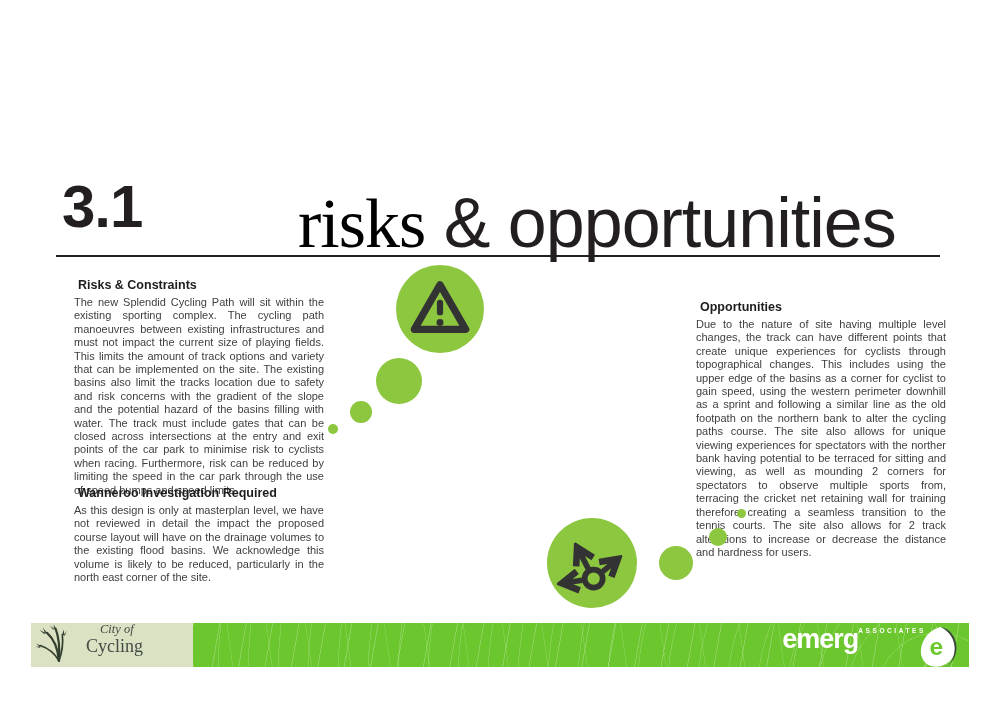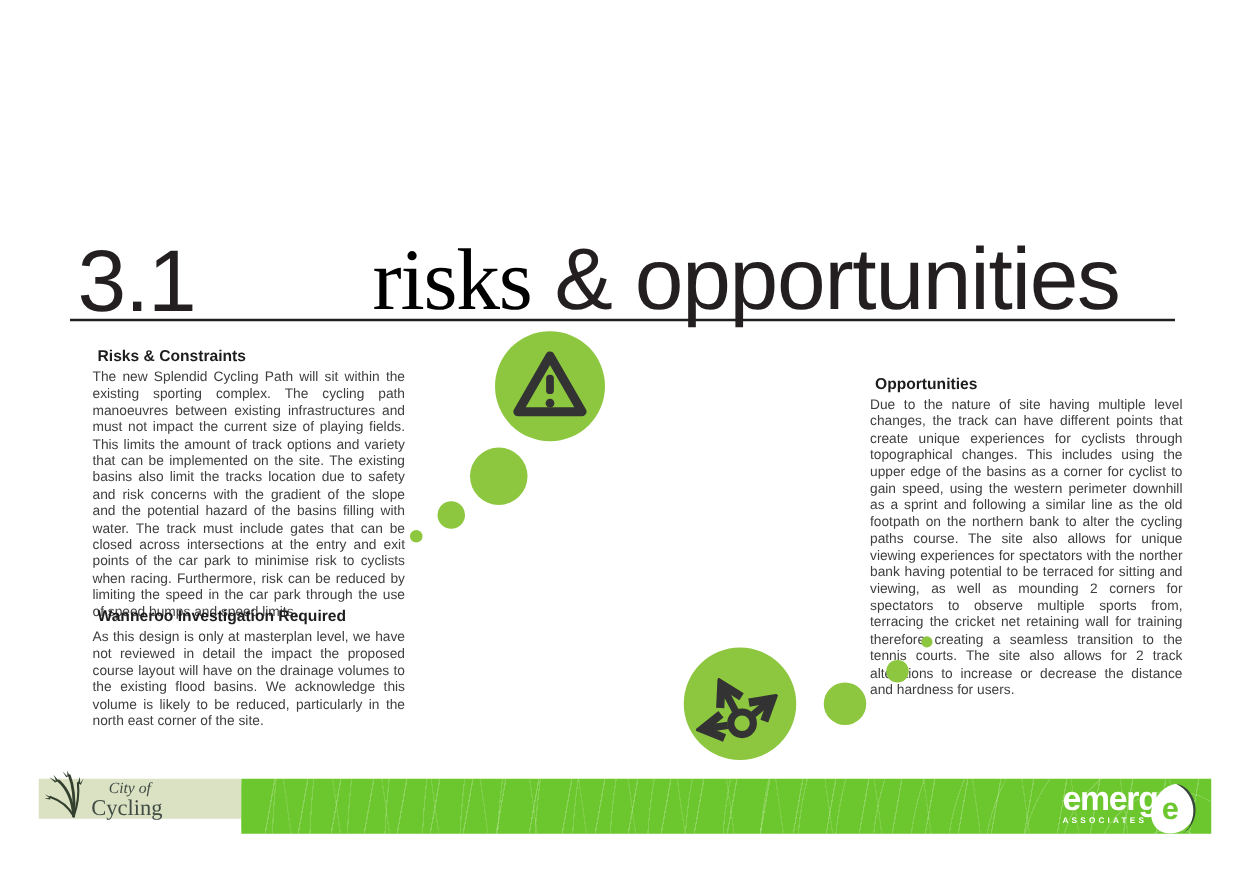--- a/index.html
+++ b/index.html
@@ -11,22 +11,22 @@
     --icon:#333333;
   }
   *{box-sizing:border-box;}
   html,body{margin:0;padding:0;background:#ffffff;}
   .page{
     position:relative;width:1001px;height:702px;background:#fff;overflow:hidden;
     font-family:"Liberation Sans","DejaVu Sans",sans-serif;color:var(--body);
   }
   
   .title-number{
-    position:absolute;left:62px;top:190px;font-size:70px;line-height:1;
-    font-weight:400;color:var(--ink);letter-spacing:-1px;
+    position:absolute;left:62px;top:177px;font-size:60px;line-height:1;
+    font-weight:700;color:var(--ink);letter-spacing:-1px;
   }
   .title-words{
     position:absolute;left:298px;top:188px;font-size:70px;line-height:1;
     color:var(--ink);white-space:nowrap;letter-spacing:-1px;
   }
   .title-words .light{font-weight:300;color:#000000;font-family:Liberation Serif, serif;}
   .title-words .rest{font-weight:400;}
   .title-underline{
     position:absolute;left:56px;top:255px;width:884px;height:2px;background:var(--ink);
   }
@@ -53,42 +53,42 @@
   .wdot2{left:350px;top:401px;width:22px;height:22px;}
   .wdot3{left:328px;top:424px;width:10px;height:10px;}
   .odot1{left:659px;top:546px;width:34px;height:34px;}
   .odot2{left:709px;top:528px;width:18px;height:18px;}
   .odot3{left:737px;top:509px;width:9px;height:9px;}
   
   .footer{
     position:absolute;left:31px;top:623px;width:938px;height:44px;display:flex;
   }
   .wanneroo-box{
-    width:162px;height:32px;background:var(--pale);display:flex;align-items:flex-end;
-    padding-left:5px;gap:3px;flex:none;
+    width:162px;height:44px;background:var(--pale);display:flex;align-items:flex-start;
+    padding-left:5px;gap:16px;flex:none;
   }
   .wanneroo-text{color:#414C45;line-height:1;}
   .wanneroo-line1{
     font-family:"Liberation Serif","DejaVu Serif",serif;font-style:italic;
     font-size:12.5px;margin:0 0 1px 14px;
   }
   .wanneroo-line2{
     font-family:"Liberation Serif","DejaVu Serif",serif;font-size:18px;margin:0;
   }
   .band{
     position:relative;flex:1;height:44px;background-color:var(--band);
     background-image:
       repeating-linear-gradient(100deg, rgba(255,255,255,0.22) 0 1px, transparent 1px 26px),
       repeating-linear-gradient(82deg, rgba(255,255,255,0.12) 0 1px, transparent 1px 39px),
       repeating-radial-gradient(circle at 96% 160%, rgba(255,255,255,0.16) 0 1px, transparent 1px 30px);
   }
   .emerge{
     position:absolute;right:10px;top:3px;display:flex;align-items:flex-start;
   }
-  .emerge-textcol{display:flex;flex-direction:column;align-items:flex-start;}
+  .emerge-textcol{display:flex;flex-direction:row;align-items:flex-start;}
   .emerge-name{
     color:#fff;font-weight:bold;font-size:27px;line-height:26px;letter-spacing:-1px;
   }
   .emerge-sub{
     color:#fff;font-size:6.5px;letter-spacing:2.6px;margin-top:1px;font-weight:bold;
   }
   .emerge-leaf{margin-left:-7px;margin-top:-1px;}
 </style>
 </head>
 <body>

